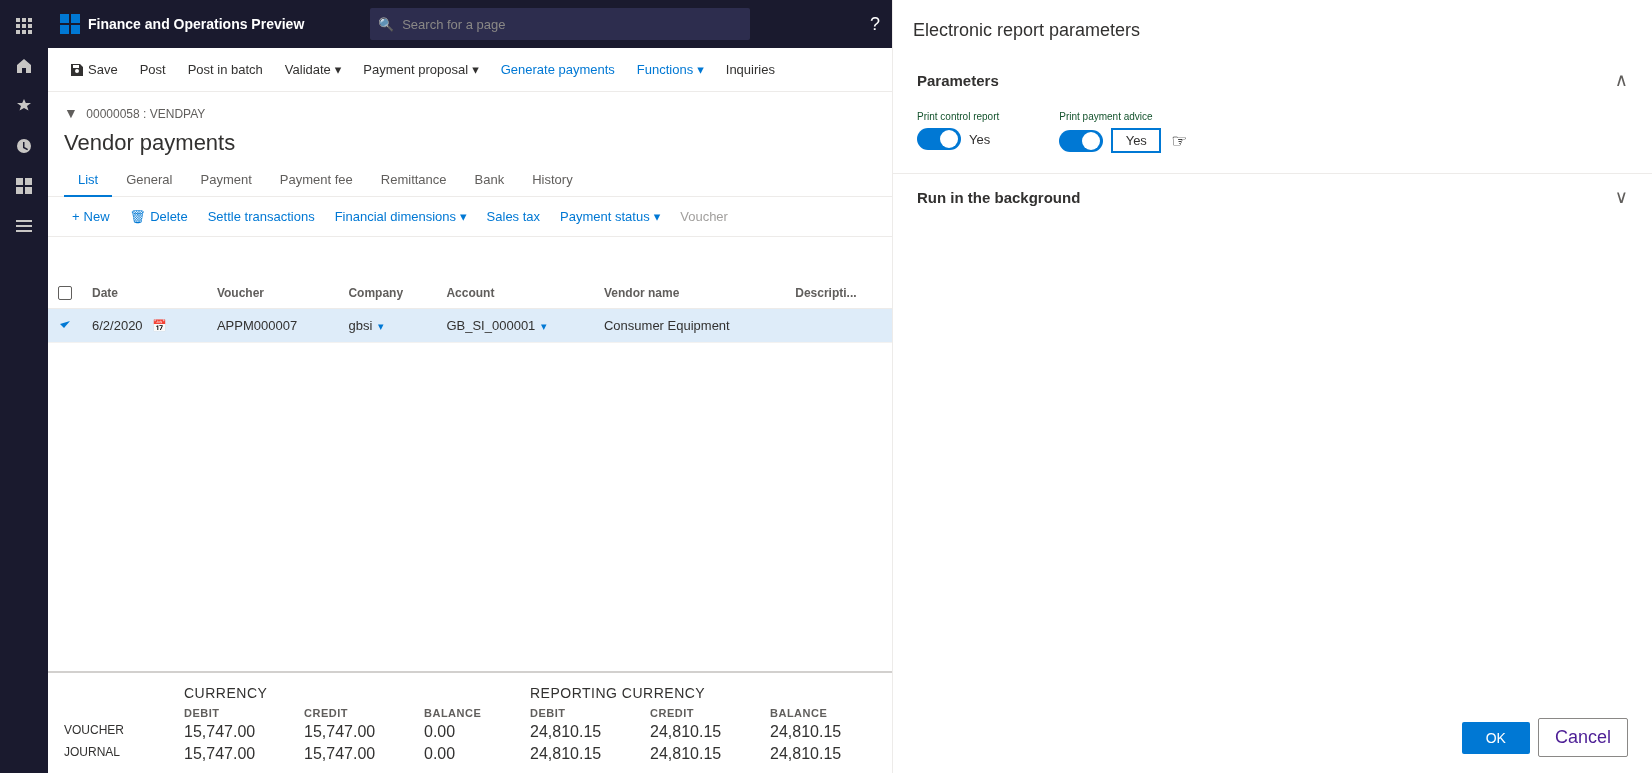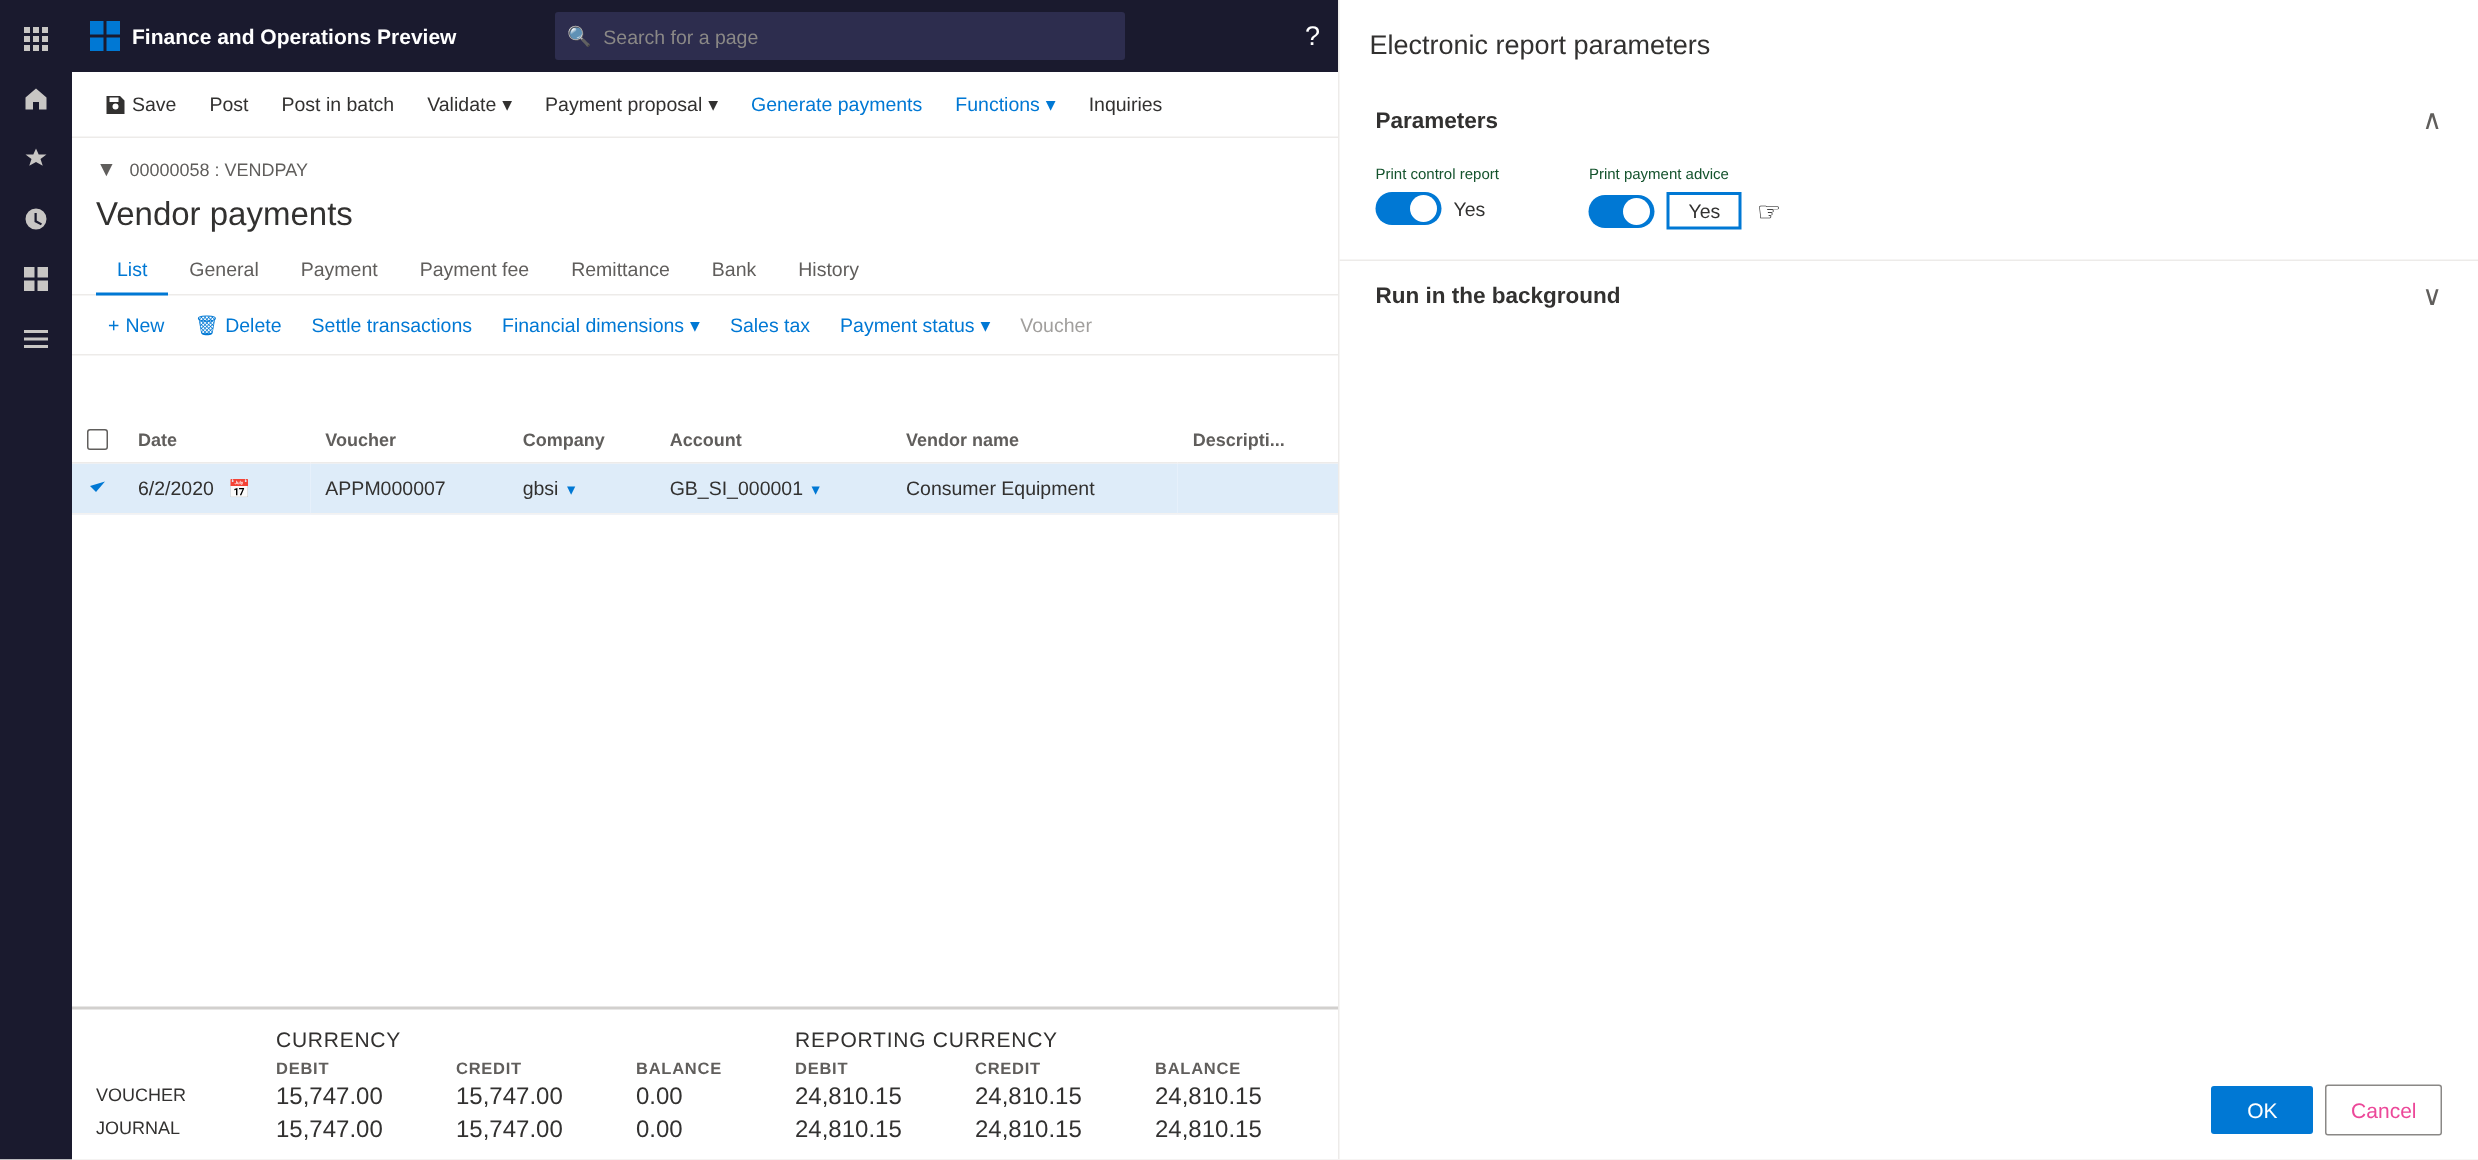--- a/index.html
+++ b/index.html
@@ -389,24 +389,24 @@
       background: #0078d4;
       color: white;
       border: none;
       padding: 8px 24px;
       font-size: 14px;
       cursor: pointer;
       border-radius: 2px;
     }
     .btn-cancel {
       background: white;
-      color: #ec4899;
+      color: #4c1d95;
       border: 1px solid #8a8886;
       padding: 8px 16px;
-      font-size: 14px;
+      font-size: 18px;
       cursor: pointer;
       border-radius: 2px;
     }
 
     
     .filter-icon-wrapper {
       color: #605e5c;
       font-size: 14px;
       margin-right: 4px;
     }

